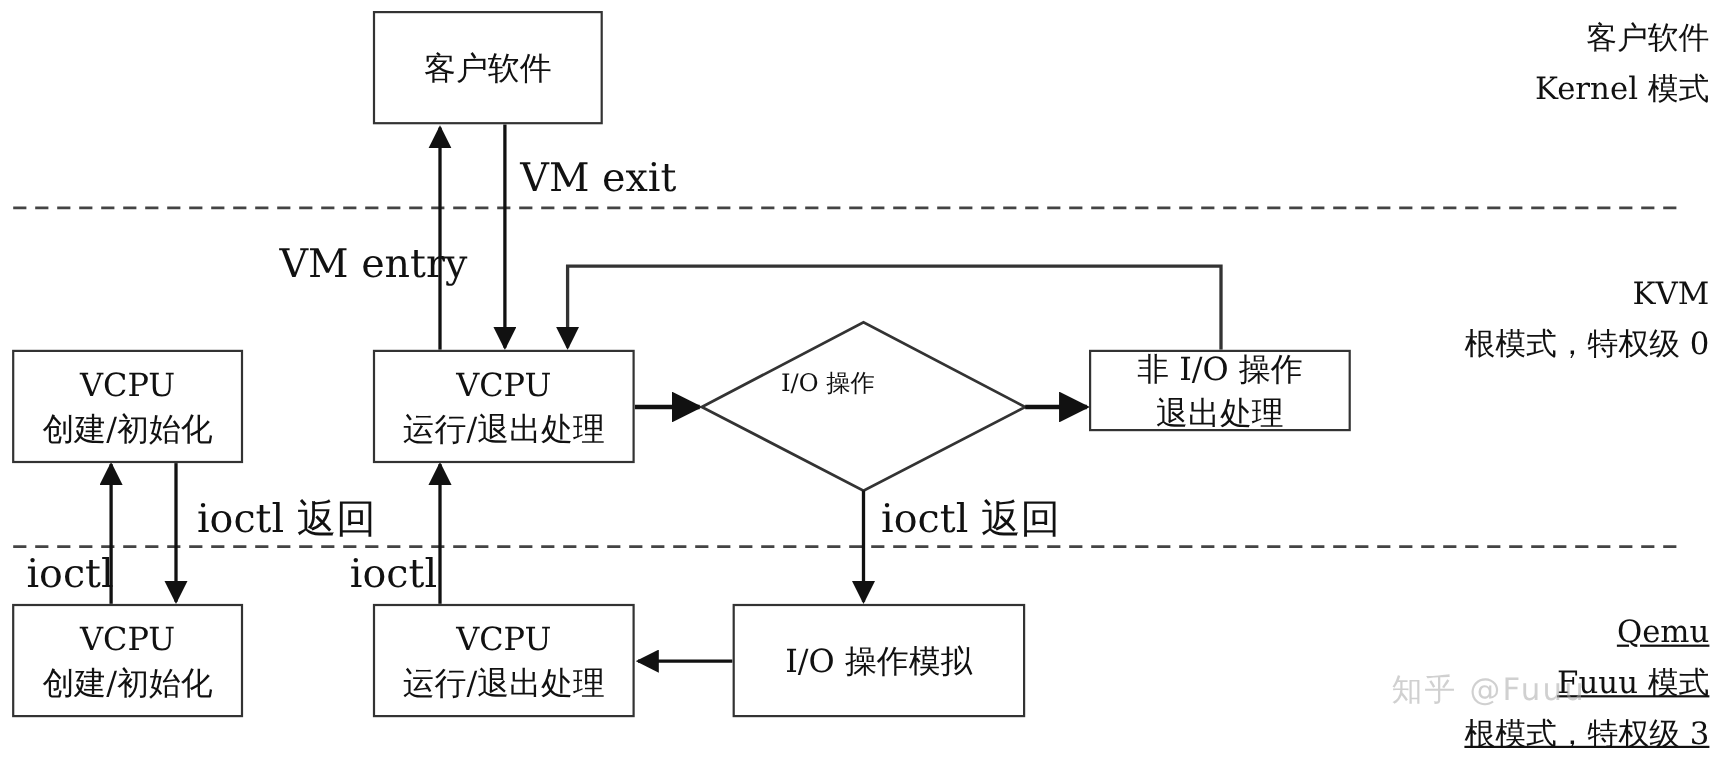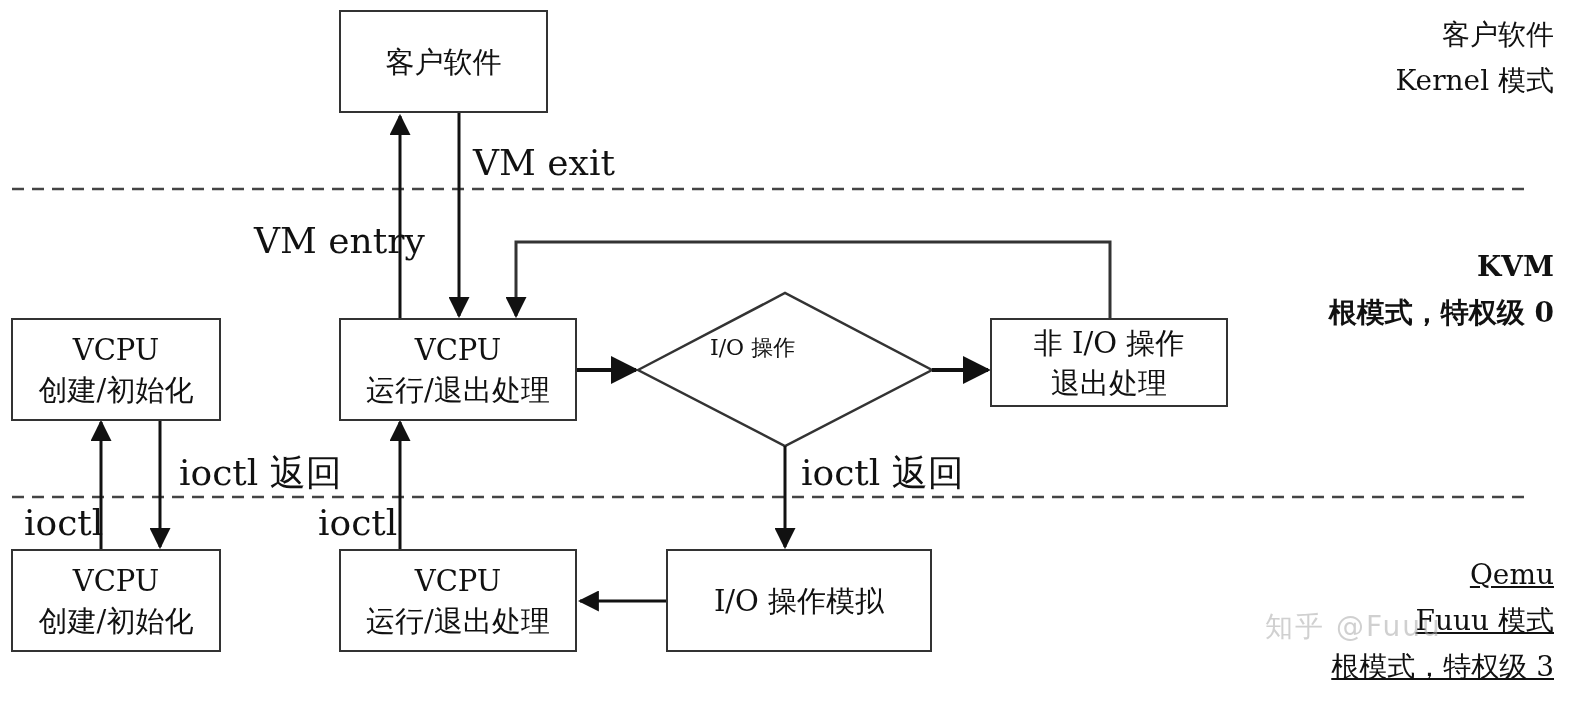--- a/index.html
+++ b/index.html
@@ -61,21 +61,21 @@
   <div>创建/初始化</div>
 </div>
 
 <div class="box" style="left:339px;top:318px;width:238px;height:103px;">
   <div>VCPU</div>
   <div>运行/退出处理</div>
 </div>
 
 <div class="diamond-text" style="left:710px;top:333px;">I/O 操作</div>
 
-<div class="box" style="left:990px;top:318px;width:238px;height:89px;">
+<div class="box" style="left:990px;top:318px;width:238px;height:74px;">
   <div>非 I/O 操作</div>
   <div>退出处理</div>
 </div>
 
 <div class="box" style="left:11px;top:549px;width:210px;height:103px;">
   <div>VCPU</div>
   <div>创建/初始化</div>
 </div>
 
 <div class="box" style="left:339px;top:549px;width:238px;height:103px;">
@@ -91,21 +91,21 @@
 <div class="lbl" style="left:254px;top:224px;">VM entry</div>
 <div class="lbl" style="left:179px;top:456px;">ioctl 返回</div>
 <div class="lbl" style="left:24px;top:506px;">ioctl</div>
 <div class="lbl" style="left:318px;top:506px;">ioctl</div>
 <div class="lbl" style="left:801px;top:456px;">ioctl 返回</div>
 
 <div class="side" style="top:12px;">
   <div>客户软件</div>
   <div>Kernel 模式</div>
 </div>
-<div class="side" style="top:244px;font-weight:bold;">
+<div class="side" style="top:244px;">
   <div>KVM</div>
   <div>根模式，特权级 0</div>
 </div>
 <div class="side" style="top:552px;text-decoration:underline;">
   <div>Qemu</div>
   <div>Fuuu 模式</div>
   <div>根模式，特权级 3</div>
 </div>
 
 <div class="watermark">知乎 @Fuuu</div>

